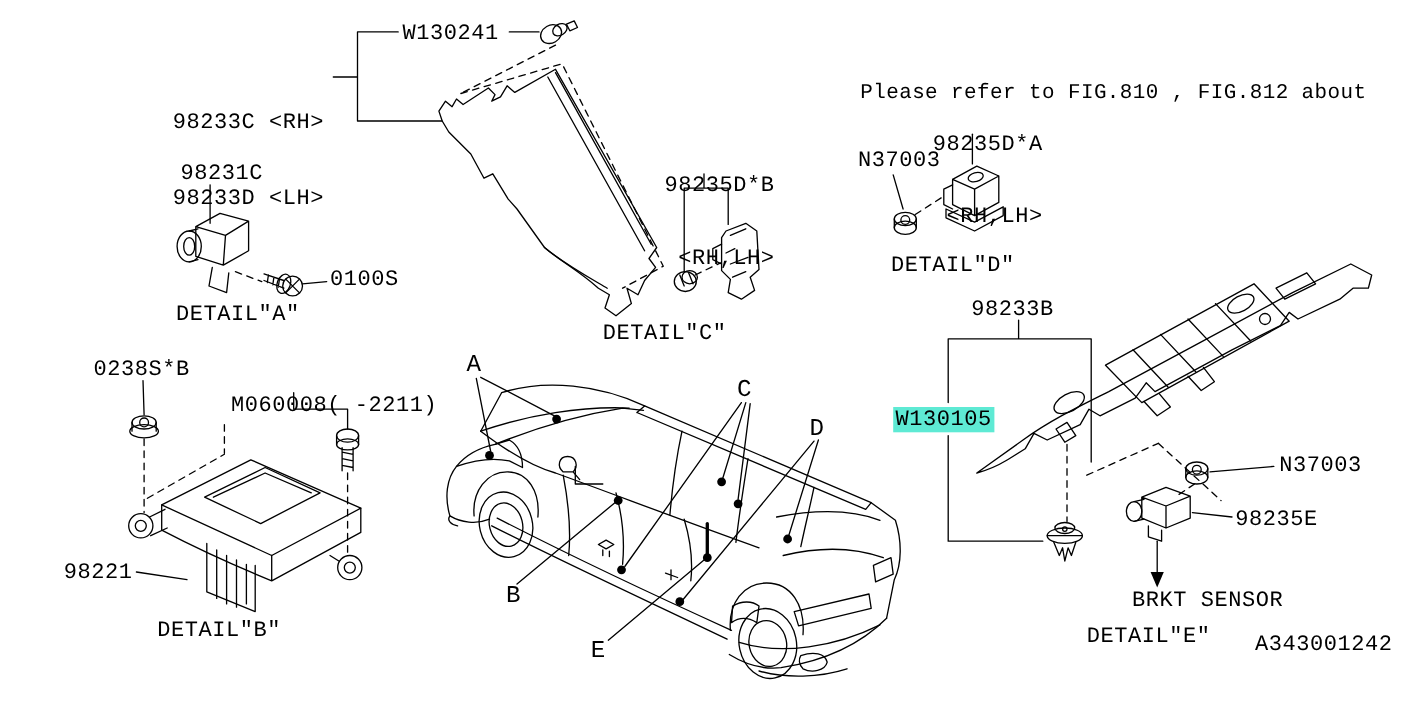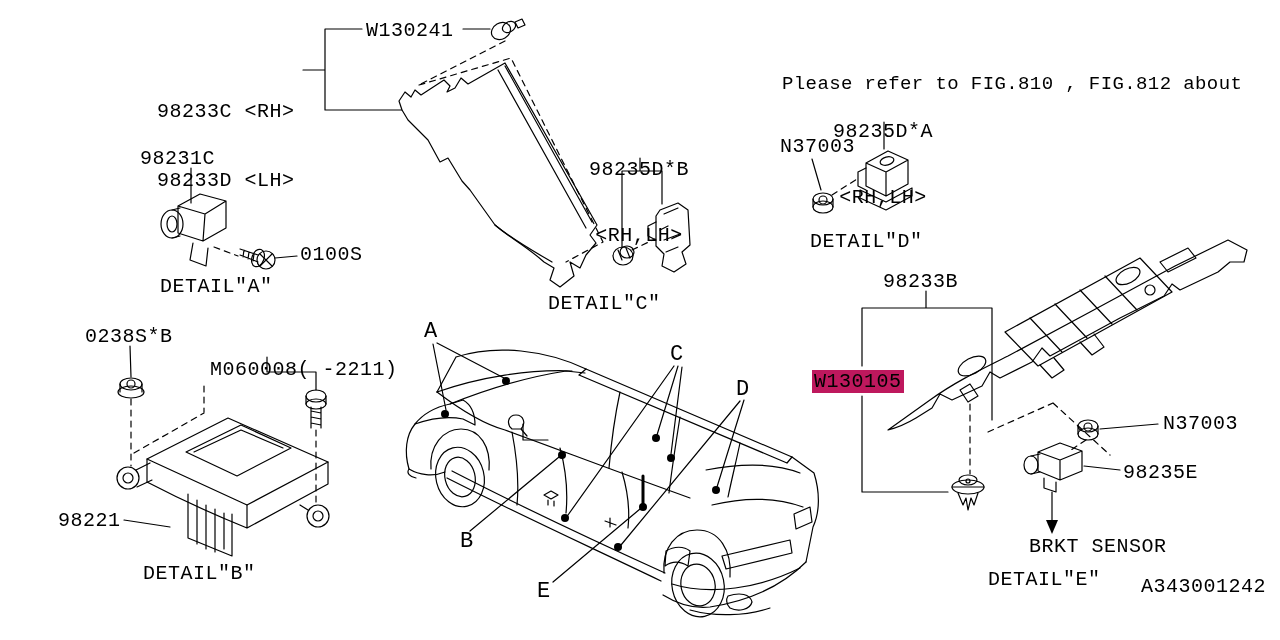--- a/index.html
+++ b/index.html
@@ -1,21 +1,21 @@
 <!DOCTYPE html>
 <html><head>
 <meta charset="utf-8">
 <style>
   html,body{margin:0;padding:0;background:#e8e8e8;}
   #stage{position:relative;width:1280px;height:640px;background:#ffffff;overflow:hidden;
          font-family:"Liberation Mono","DejaVu Sans Mono",monospace;color:#000;}
   #linework{position:absolute;left:0;top:0;}
   .lbl{position:absolute;font-size:20px;line-height:23px;letter-spacing:0.5px;white-space:pre;}
   .note{font-size:19px;line-height:29px;letter-spacing:0.4px;text-align:center;}
-  .ctr{text-align:center;line-height:22px;}
+  .ctr{text-align:right;line-height:22px;}
   .marker{font-size:22px;}
   svg path, svg line, svg ellipse, svg circle, svg polyline{fill:none;stroke:#000;stroke-width:1.2;
          stroke-linecap:round;stroke-linejoin:round;}
   svg .dash{stroke-dasharray:6 5;}
   svg .dot{fill:#000;stroke:none;}
   svg .thick{stroke-width:3;}
 </style>
 </head>
 <body>
 
@@ -232,21 +232,21 @@
     <div>Please refer to FIG.810 , FIG.812 about</div>
   </div>
 
   <div class="lbl" style="left:366px;top:19px">W130241</div>
 
   <div class="lbl" style="left:157px;top:54px">
     <div>98233C &lt;RH&gt;</div>
     <div>98233D &lt;LH&gt;</div>
   </div>
 
-  <div class="lbl" style="left:140px;top:147px">98231C</div>
+  <div class="lbl" style="left:164px;top:147px">98231C</div>
   <div class="lbl" style="left:300px;top:243px">0100S</div>
   <div class="lbl" style="left:160px;top:275px">DETAIL"A"</div>
 
   <div class="lbl ctr" style="left:574px;top:115px;width:130px">
     <div>98235D*B</div>
     <div>&lt;RH,LH&gt;</div>
   </div>
   <div class="lbl" style="left:548px;top:292px">DETAIL"C"</div>
 
   <div class="lbl ctr" style="left:818px;top:77px;width:130px">
@@ -257,21 +257,21 @@
   <div class="lbl" style="left:810px;top:230px">DETAIL"D"</div>
 
   <div class="lbl" style="left:85px;top:325px">0238S*B</div>
   <div class="lbl" style="left:210px;top:312px">
     <div>M060008( -2211)</div>
   </div>
   <div class="lbl" style="left:58px;top:509px">98221</div>
   <div class="lbl" style="left:143px;top:562px">DETAIL"B"</div>
 
   <div class="lbl" style="left:883px;top:270px">98233B</div>
-  <div class="lbl" style="left:812px;top:370px;background:#be185d;padding:0 2px">W130105</div>
+  <div class="lbl" style="left:812px;top:370px;background:#5eead4;padding:0 2px">W130105</div>
   <div class="lbl" style="left:1163px;top:412px">N37003</div>
   <div class="lbl" style="left:1123px;top:461px">98235E</div>
   <div class="lbl" style="left:1029px;top:535px">BRKT SENSOR</div>
   <div class="lbl" style="left:988px;top:568px">DETAIL"E"</div>
 
   <div class="lbl" style="left:1141px;top:575px">A343001242</div>
 
   <div class="lbl marker" style="left:424px;top:320px">A</div>
   <div class="lbl marker" style="left:460px;top:530px">B</div>
   <div class="lbl marker" style="left:670px;top:343px">C</div>

